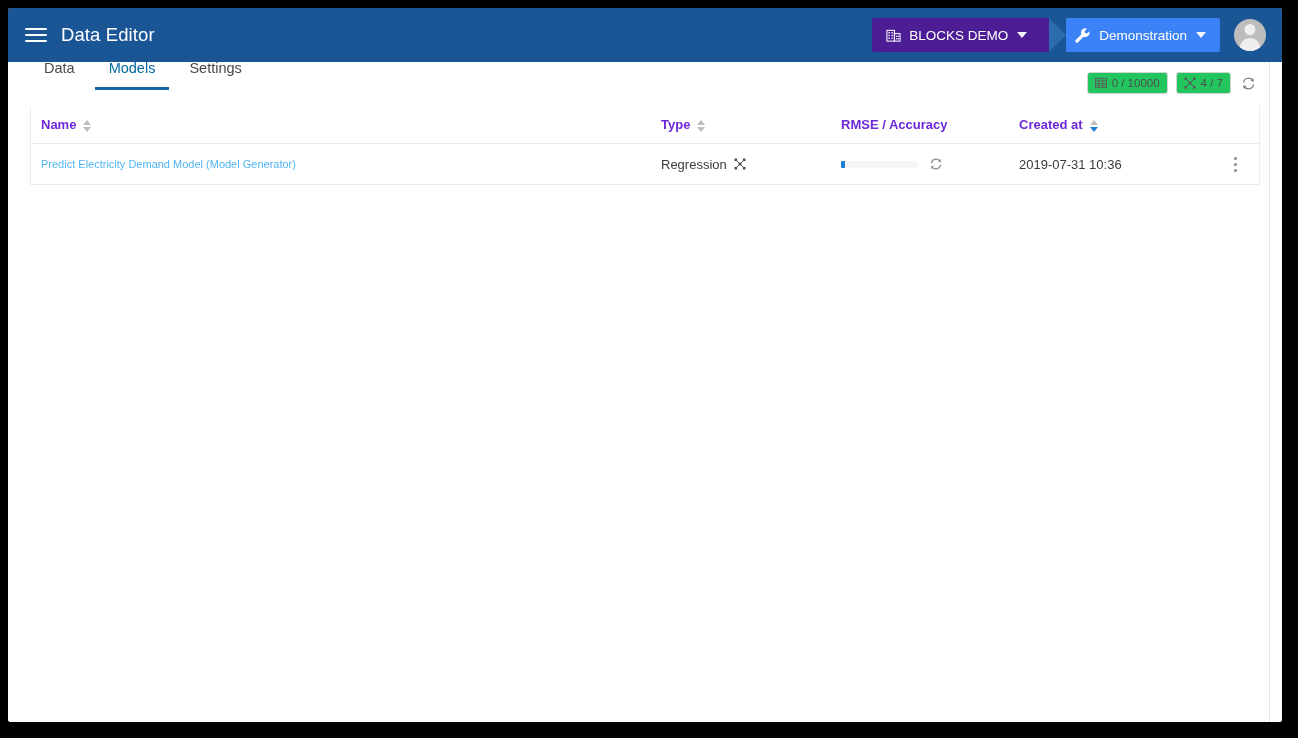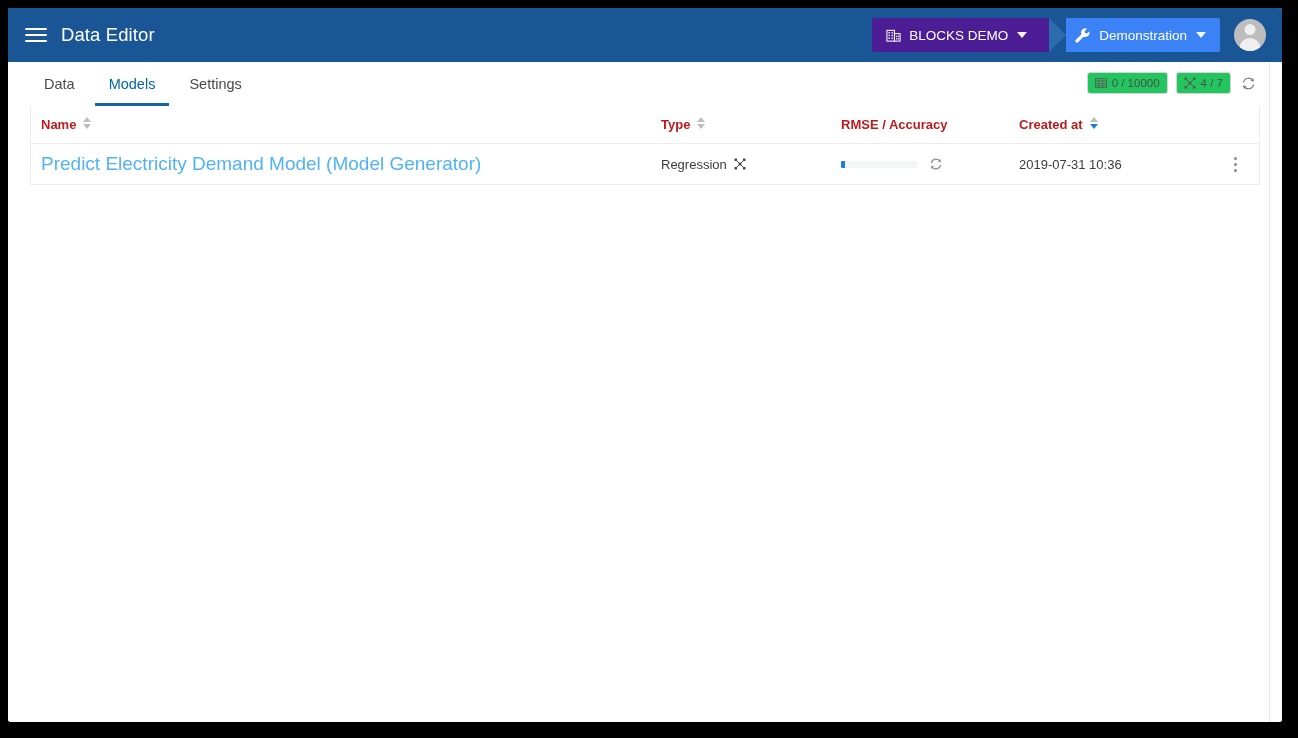--- a/index.html
+++ b/index.html
@@ -131,21 +131,21 @@
   #content {
     position: relative;
     height: 660px;
     background: #ffffff;
   }
 
   
   #tab-bar {
     position: relative;
     height: 44px;
-    padding: 0 22px;
+    padding: 16px 22px;
     display: flex; align-items: flex-end;
   }
   .tab {
     font-size: 14.5px;
     color: #4a4a4a;
     padding: 0 14px 11px 14px;
     margin-right: 6px;
     cursor: pointer;
     border-bottom: 3px solid transparent;
     background: none;
@@ -203,22 +203,22 @@
   .t-body { height: 41px; }
   .c-name { width: 620px; padding-left: 0; }
   .c-type { width: 180px; }
   .c-rmse { width: 178px; }
   .c-date { width: 200px; }
   .c-kebab { flex: 1; display: flex; justify-content: flex-end; padding-right: 4px; }
 
   .th {
     font-size: 13px;
     font-weight: 700;
-    color: #b91c1c;
-    display: flex; align-items: flex-start;
+    color: #6d28d9;
+    display: flex; align-items: flex-end;
     cursor: pointer;
     user-select: none;
   }
   .th.static { cursor: default; }
   .sort-icon {
     display: inline-flex; flex-direction: column;
     margin-left: 7px;
     line-height: 0;
   }
   .sort-icon .up {
@@ -232,21 +232,21 @@
     width: 0; height: 0;
     border-left: 4px solid transparent;
     border-right: 4px solid transparent;
     border-top: 5px solid #bdbdbd;
   }
   .sort-icon.desc .dn { border-top-color: #1c7fd6; }
 
   .td { font-size: 13px; color: #3b3b3b; display: flex; align-items: center; }
   .model-link {
     color: #51b4f2;
-    font-size: 19px;
+    font-size: 11px;
     text-decoration: none;
     cursor: pointer;
   }
   .type-icon { margin-left: 7px; display: inline-flex; align-items: center; }
 
   .progress-wrap { display: flex; align-items: center; }
   .progress-track {
     width: 76px; height: 7px;
     background: #f4f5f6;
     border-radius: 1px;

